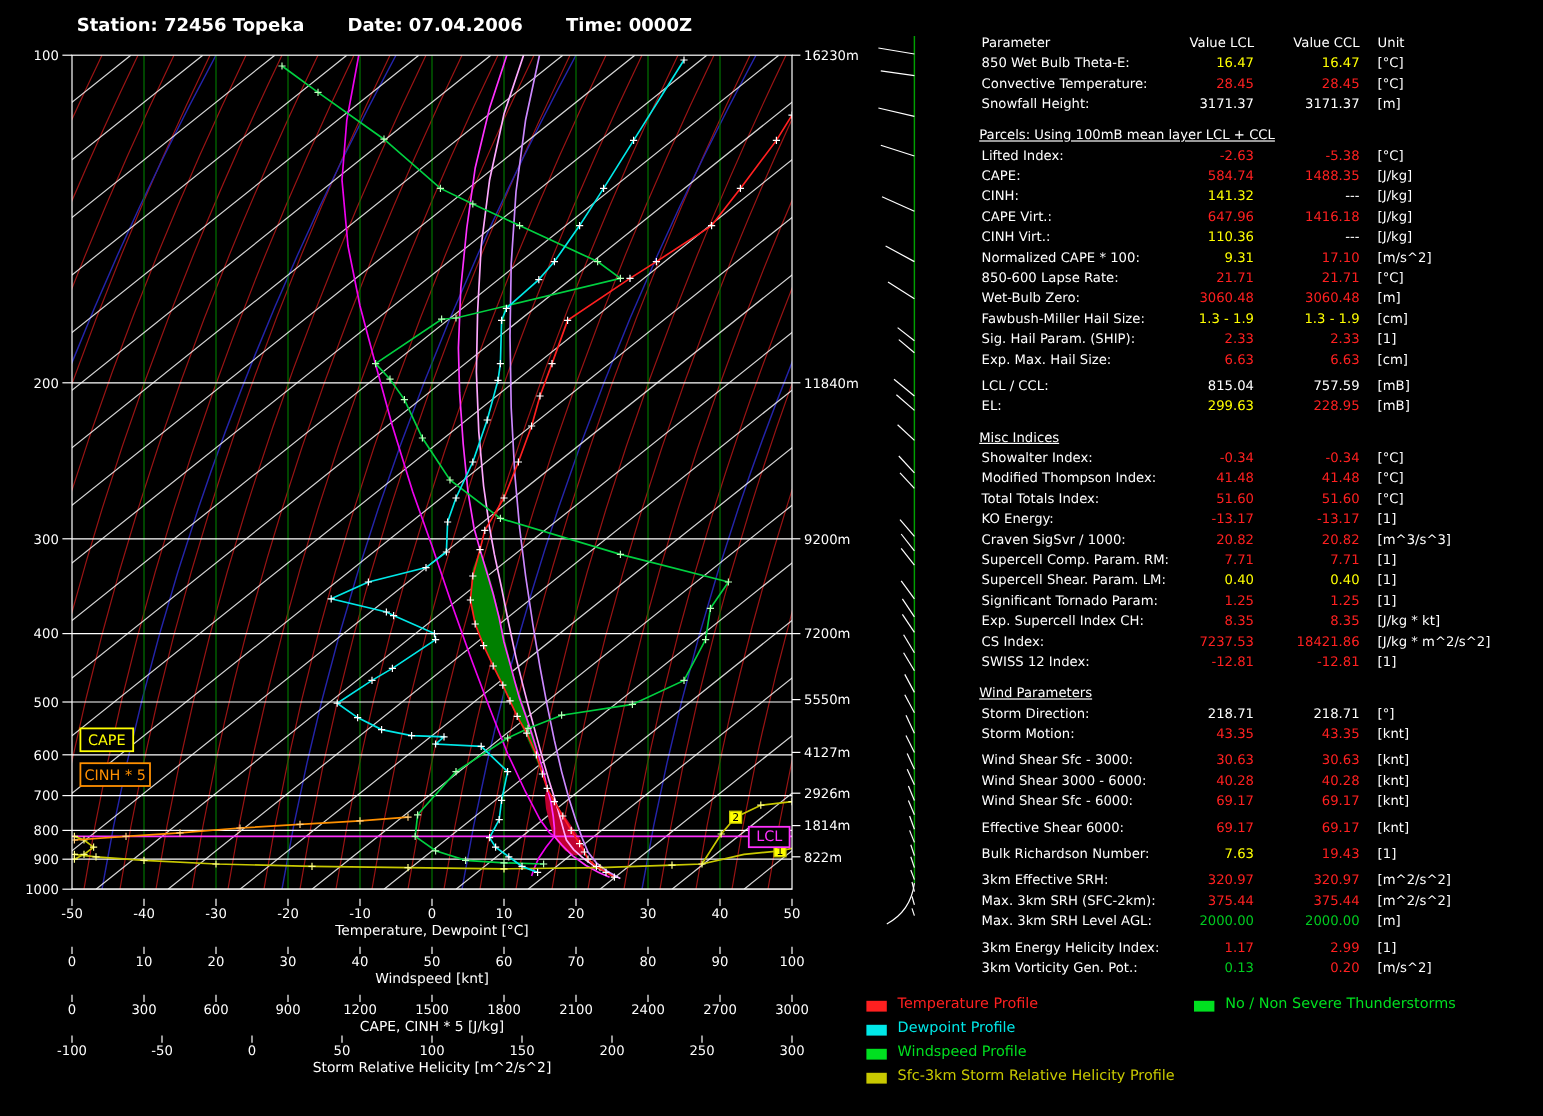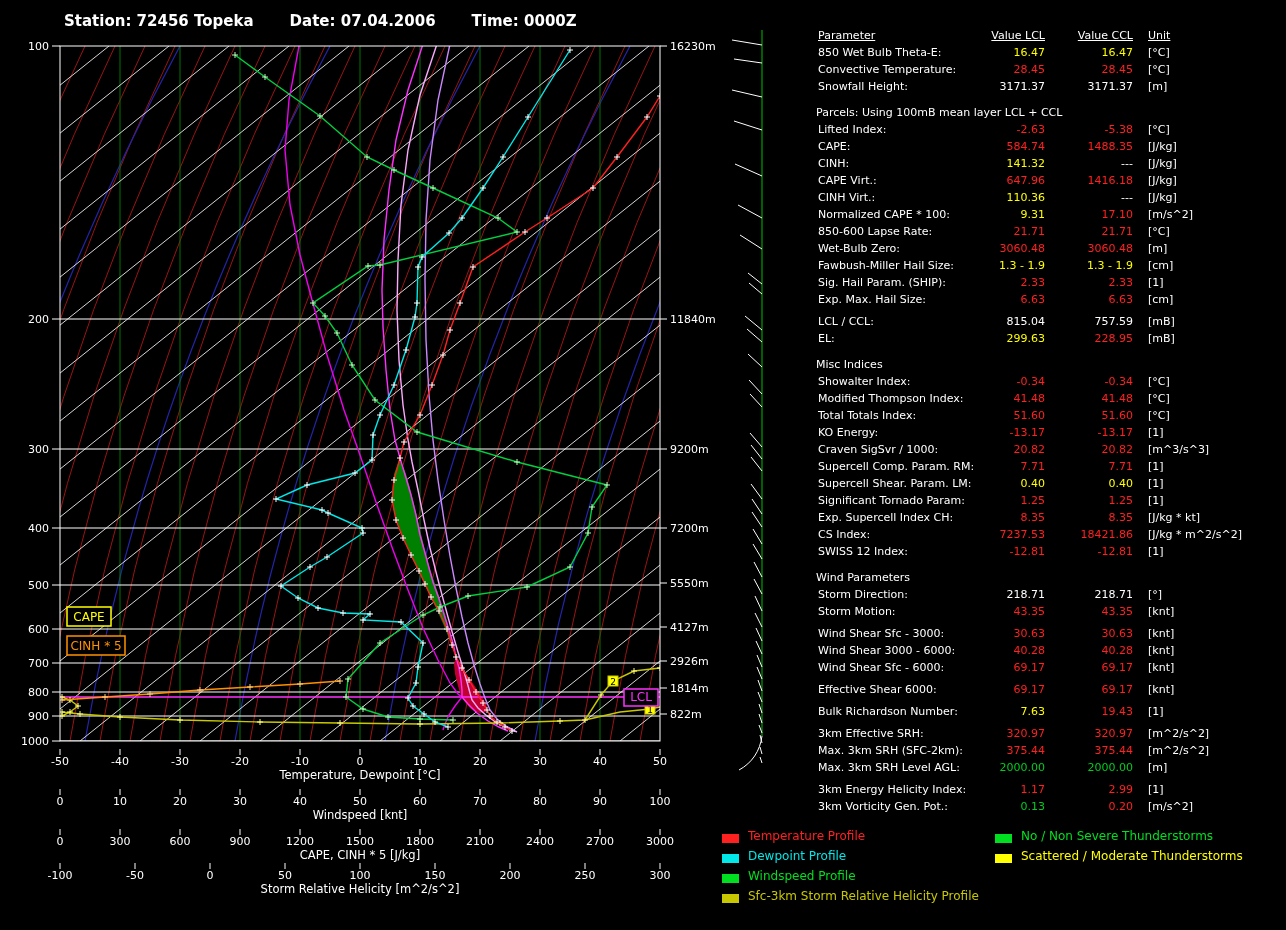--- a/index.html
+++ b/index.html
@@ -9,22 +9,22 @@
          display:flex;gap:36px;white-space:nowrap;}
   svg text{font-family:"DejaVu Sans",sans-serif;}
   
   .datatable{position:absolute;left:816px;top:27px;width:470px;color:#fff;font-size:11px;}
   .trow{position:relative;height:17px;line-height:17px;white-space:nowrap;}
   .trow.gap{margin-top:5px;}
   .tlabel{position:absolute;left:2px;}
   .tlcl{position:absolute;right:241px;}
   .tccl{position:absolute;right:153px;}
   .tunit{position:absolute;left:332px;}
-  .thead span{text-decoration:underline;}
-  .sheader{height:17px;line-height:17px;margin-top:9px;white-space:nowrap;}
+  .thead span{}
+  .sheader{height:17px;line-height:17px;margin-top:9px;text-decoration:underline;white-space:nowrap;}
   
   .legend{position:absolute;top:823px;}
   .legend.lleft{left:722px;}
   .legend.lright{left:995px;}
   .legend-item{display:flex;align-items:flex-end;height:20px;font-size:12px;white-space:nowrap;}
   .swatch{width:17px;height:9px;margin-right:9px;flex:none;}
 </style>
 </head>
 <body>
 
@@ -729,19 +729,15 @@
       <div class="legend-item">
         <span class="swatch" style="background:#c8c800"></span>
         <span style="color:#c8c800">Sfc-3km Storm Relative Helicity Profile</span>
       </div>
     </div>
   <div class="legend lright" id="legend-right">
       <div class="legend-item">
         <span class="swatch" style="background:#00e020"></span>
         <span style="color:#00e020">No / Non Severe Thunderstorms</span>
       </div>
-      <div class="legend-item">
-        <span class="swatch" style="background:#ffff00"></span>
-        <span style="color:#ffff00">Scattered / Moderate Thunderstorms</span>
-      </div>
     </div>
 
 </div>
 
 </body></html>

